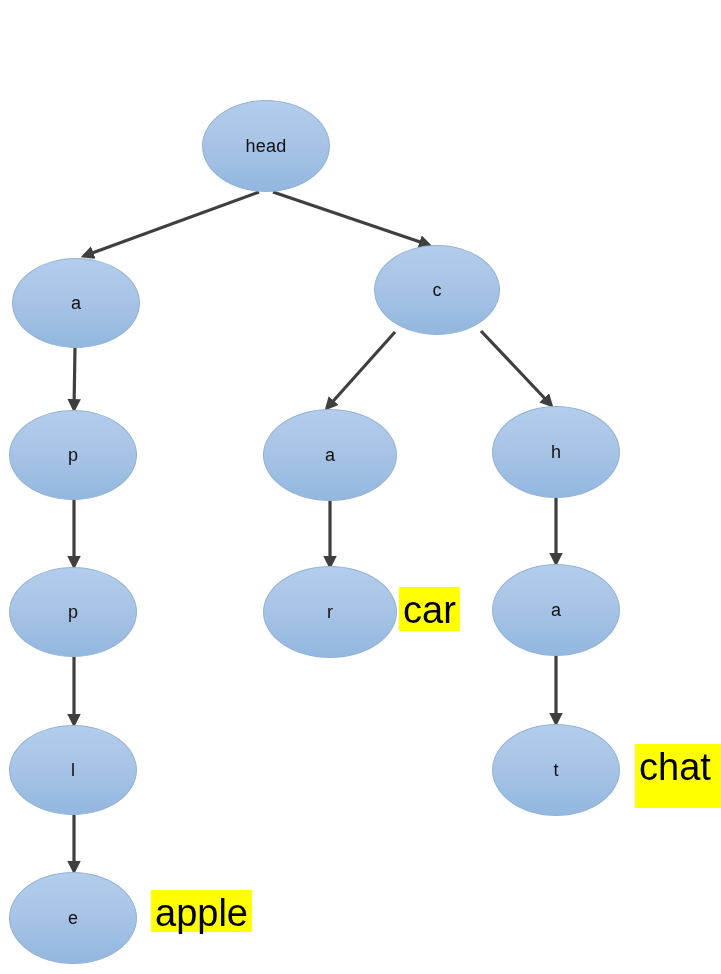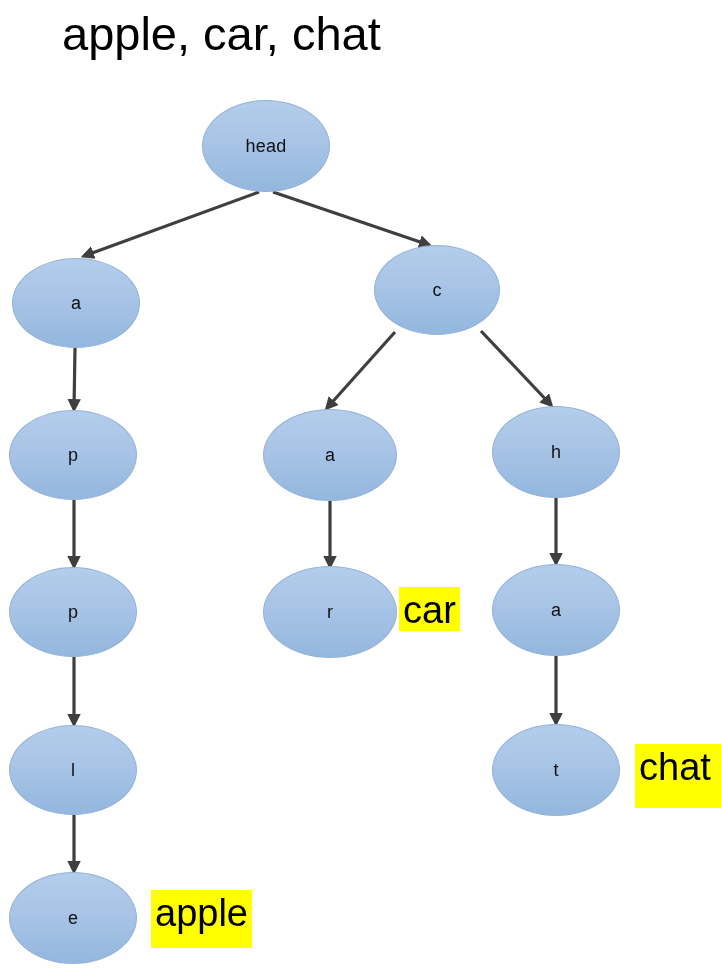--- a/index.html
+++ b/index.html
@@ -63,21 +63,20 @@
     padding: 1px 4px 3px 4px;
     white-space: nowrap;
     box-sizing: border-box;
   }
 </style>
 </head>
 <body>
 
 <div id="slide">
 
-  <div id="title">apple, car, chat</div>
 
   <svg id="edges" viewBox="0 0 721 974" xmlns="http://www.w3.org/2000/svg">
     <defs>
       <marker id="arrowhead" markerWidth="4.2" markerHeight="4.2" refX="3.1" refY="2.1" orient="auto" markerUnits="strokeWidth">
         <path d="M0,0 L4.2,2.1 L0,4.2 z" fill="#3f3f3f"></path>
       </marker>
     </defs>
     <g id="edge-group">
         <line x1="259" y1="192" x2="84" y2="256" stroke="#3f3f3f" stroke-width="3.2" marker-end="url(#arrowhead)"></line>
         <line x1="273" y1="192" x2="429" y2="245" stroke="#3f3f3f" stroke-width="3.2" marker-end="url(#arrowhead)"></line>
@@ -127,16 +126,16 @@
       <div class="node" style="left: 492px; top: 724px; width: 128px; height: 92px;">
         <span class="node-label">t</span>
       </div>
       <div class="node" style="left: 9px; top: 872px; width: 128px; height: 92px;">
         <span class="node-label">e</span>
       </div>
     </div>
   <div id="tag-layer">
       <div class="word-tag" style="left: 399px; top: 587px; min-width: 50px; height: 44px; background: rgb(255, 255, 0);">car</div>
       <div class="word-tag" style="left: 635px; top: 744px; min-width: 86px; height: 64px; background: rgb(255, 255, 0);">chat</div>
-      <div class="word-tag" style="left: 151px; top: 890px; min-width: 97px; height: 58px; background: rgb(255, 255, 0);">apple</div>
+      <div class="word-tag" style="left: 151px; top: 890px; min-width: 97px; height: 42px; background: rgb(255, 255, 0);">apple</div>
     </div>
 
 </div>
 
 </body></html>

